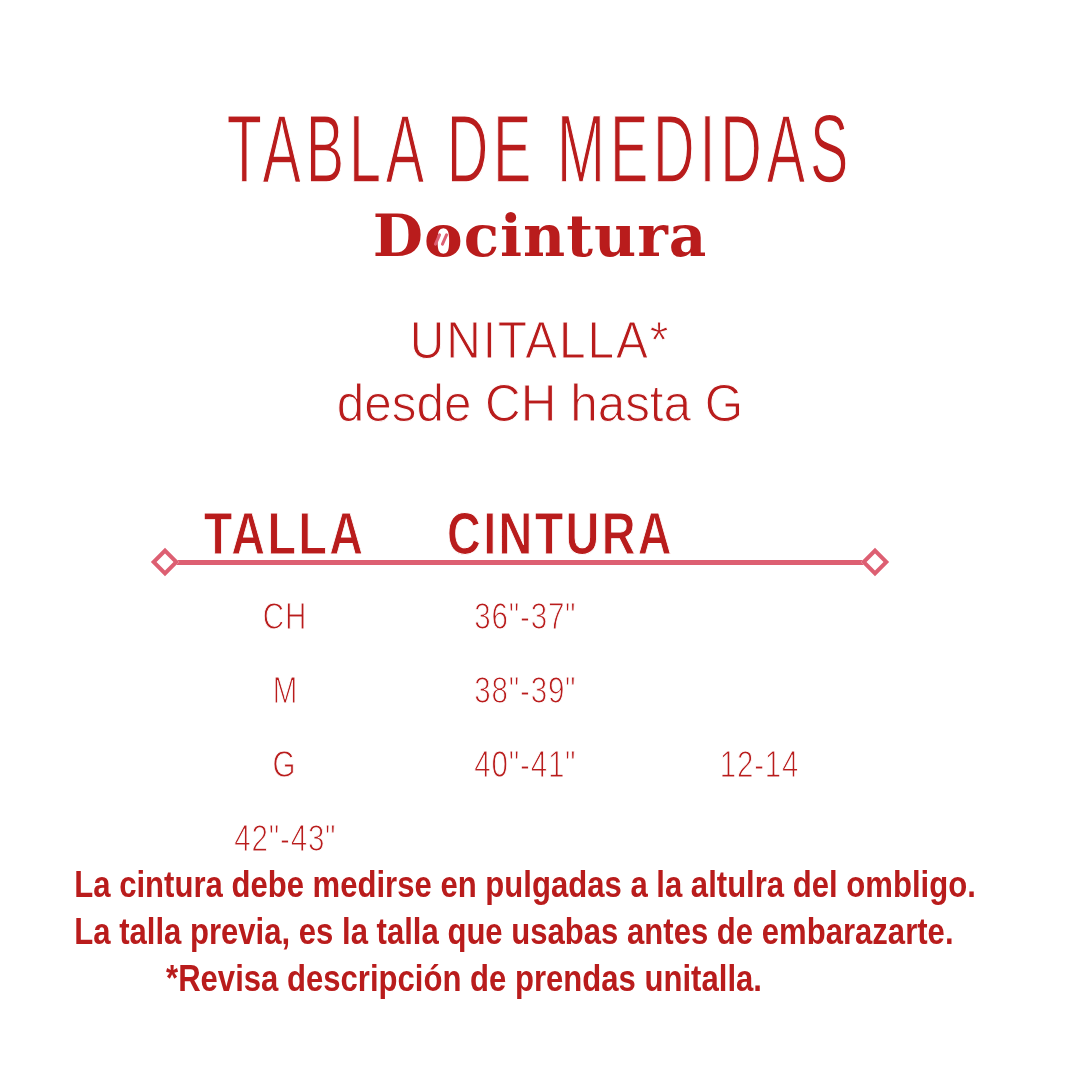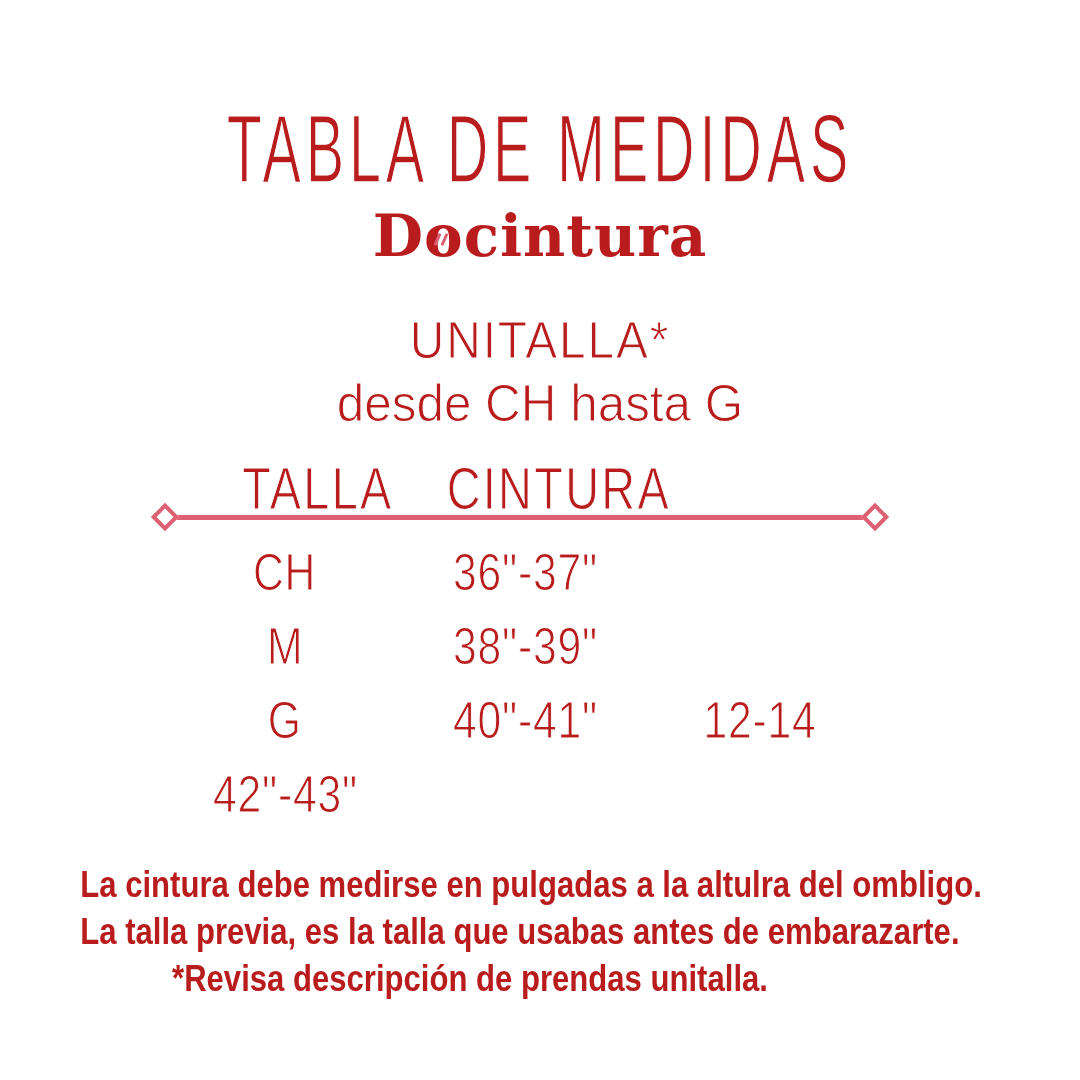--- a/index.html
+++ b/index.html
@@ -62,52 +62,53 @@
     transform: scaleX(0.95);
     -webkit-text-stroke: 1px #ffffff;
   }
 
   .size-table { position: absolute; top: 459px; left: 155px; width: 730px; }
   .thead, .trow {
     display: grid;
     grid-template-columns: 260px 220px 250px;
   }
   .thead .cell {
-    text-align: right;
+    text-align: center;
     font-size: 60px;
-    font-weight: 400;
+    font-weight: 700;
     line-height: 1;
+    margin-top: 45px;
   }
   .thead .cell span {
     display: inline-block;
     letter-spacing: 3px;
     transform: scaleX(0.78);
     -webkit-text-stroke: 1px #ffffff;
   }
   .rule-row { display: flex; align-items: center; margin-top: -12px; }
   .diamond {
     width: 12px; height: 12px;
     border: 4px solid #dd5f72;
     background: #ffffff;
     transform: rotate(45deg);
     flex: none;
   }
   .rule { flex: 1; height: 5px; background: #dd5f72; margin: 0 -3px; }
 
   .tbody { margin-top: 8px; }
   .trow { height: 74px; align-items: center; }
-  .trow .cell { text-align: center; font-size: 52px; font-weight: 300; line-height: 1; }
+  .trow .cell { text-align: center; font-size: 36px; font-weight: 300; line-height: 1; }
   .trow .cell span {
     display: inline-block;
     transform: scaleX(0.82);
     letter-spacing: 1px;
     -webkit-text-stroke: 1px #ffffff;
   }
 
-  .footnotes { position: absolute; top: 861px; left: 0; width: 928px; text-align: center; padding-left: 6px; }
+  .footnotes { position: absolute; top: 861px; left: 0; width: 928px; text-align: center; }
   .footnote {
     font-size: 37px;
     font-weight: 700;
     line-height: 47px;
     white-space: nowrap;
     transform: scaleX(0.84);
   }
 </style>
 </head>
 <body>

